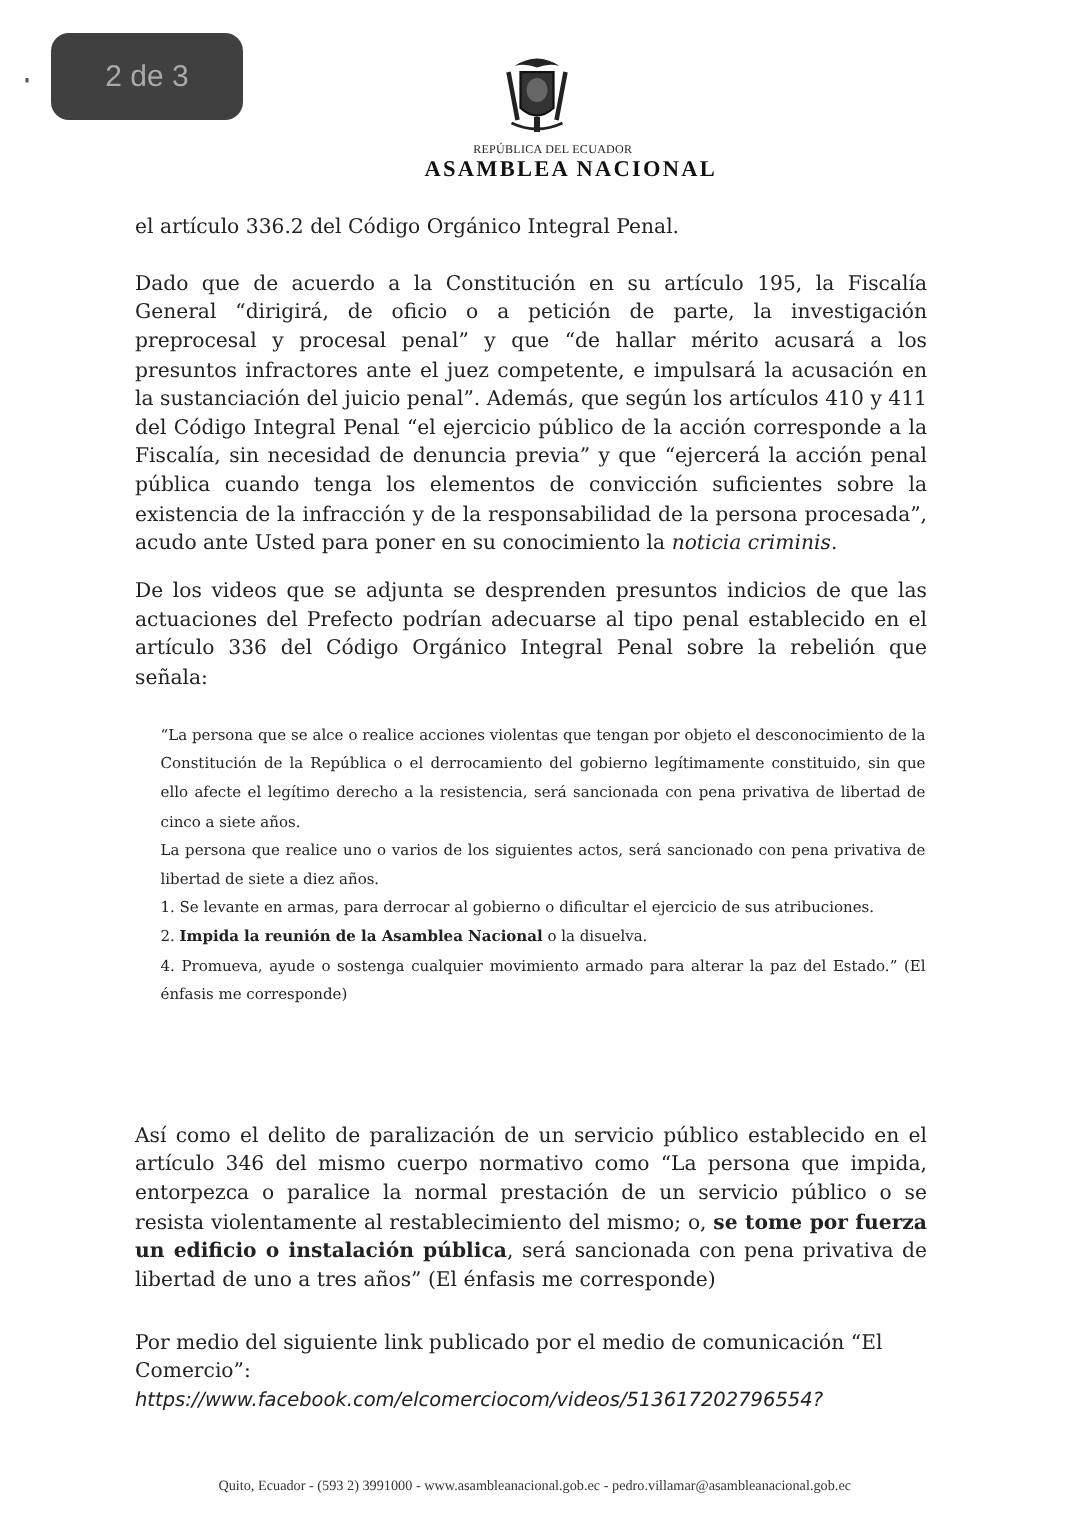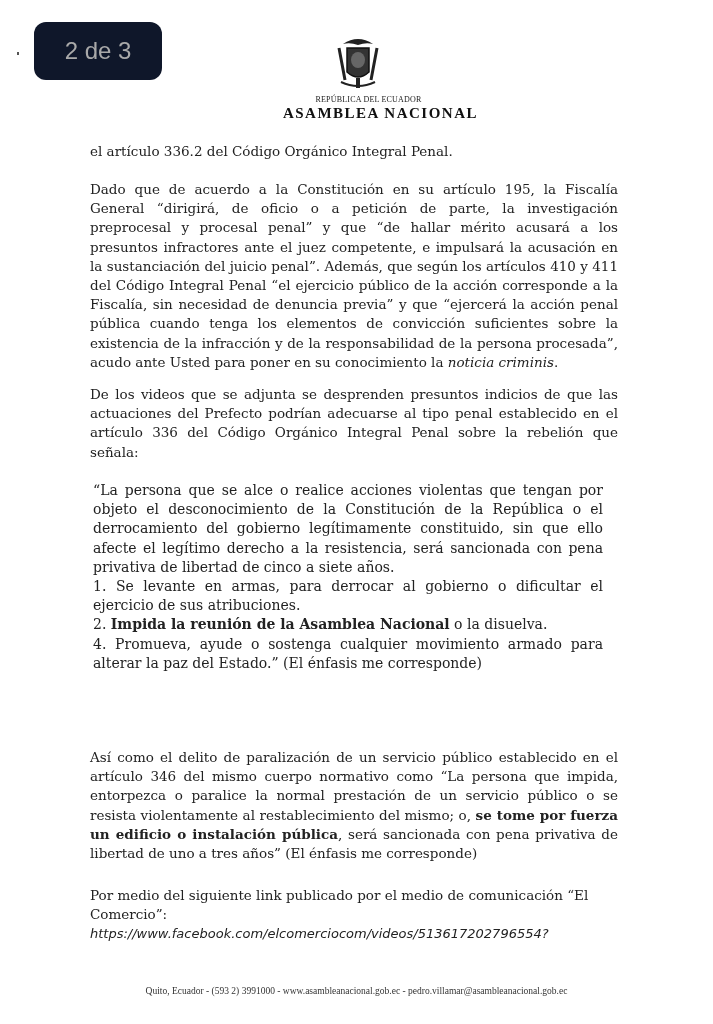--- a/index.html
+++ b/index.html
@@ -2,35 +2,35 @@
 <html><head>
 <meta charset="utf-8">
 <style>
   html, body { margin: 0; padding: 0; }
   body {
     width: 713px; height: 1024px; background: #ffffff; position: relative; overflow: hidden;
     font-family: "DejaVu Serif", "Liberation Serif", serif; color: #222;
   }
   .page-indicator {
     position: absolute; left: 34px; top: 22px; width: 128px; height: 58px;
-    background: #0f172a; border-radius: 12px;
-    font-family: "Liberation Sans", sans-serif; font-size: 24px; color: #a9a9a9;
+    background: #404040; border-radius: 12px;
+    font-family: "Liberation Sans", sans-serif; font-size: 20px; color: #a9a9a9;
     display: flex; align-items: center; justify-content: center;
   }
   .dot { position: absolute; left: 17px; top: 52px; width: 2px; height: 3px; background: #555; }
   .crest { position: absolute; left: 333px; top: 36px; width: 50px; height: 56px; }
   .republic { position: absolute; left: 12px; width: 713px; top: 95px; text-align: center;
     font-family: "Liberation Serif", serif; font-size: 8px; font-weight: normal; letter-spacing: 0.2px; color:#222; }
   .assembly { position: absolute; left: 0; width: 713px; top: 105px; text-align: center;
     font-family: "Liberation Serif", serif; font-size: 15px; font-weight: bold; letter-spacing: 1.5px; color:#111;margin-left:24px; }
   .body-text {
     position: absolute; left: 90px; width: 528px; font-size: 13.5px; line-height: 19.2px;
     text-align: justify;
   }
-  .quote { position: absolute; left: 93px; width: 510px; font-size: 14px; line-height: 19.2px; text-align: justify; }
+  .quote { position: absolute; left: 107px; width: 510px; font-size: 10px; line-height: 19.2px; text-align: justify; }
   p { margin: 0; }
   .url { font-family: "DejaVu Sans", sans-serif; font-style: italic; font-size: 13px; }
   .footer { position: absolute; left: 0; width: 713px; top: 986px; text-align: center;
     font-family: "Liberation Serif", serif; font-size: 9.5px; color: #333; }
 </style>
 </head>
 <body>
 
 <div class="dot"></div>
 <div class="page-indicator">2 de 3</div>
@@ -53,20 +53,21 @@
 <div class="body-text" style="top:180px;">
   <p><span>Dado que de acuerdo a la Constitución en su artículo 195, la Fiscalía General “dirigirá, de oficio o a petición de parte, la investigación preprocesal y procesal penal” y que “de hallar mérito acusará a los presuntos infractores ante el juez competente, e impulsará la acusación en la sustanciación del juicio penal”. Además, que según los artículos 410 y 411 del Código Integral Penal “el ejercicio público de la acción corresponde a la Fiscalía, sin necesidad de denuncia previa” y que “ejercerá la acción penal pública cuando tenga los elementos de convicción suficientes sobre la existencia de la infracción y de la responsabilidad de la persona procesada”, acudo ante Usted para poner en su conocimiento la</span> <i>noticia criminis</i><span>.</span></p>
 </div>
 
 <div class="body-text" style="top:385px;">
   <p>De los videos que se adjunta se desprenden presuntos indicios de que las actuaciones del Prefecto podrían adecuarse al tipo penal establecido en el artículo 336 del Código Orgánico Integral Penal sobre la rebelión que señala:</p>
 </div>
 
 <div class="quote" style="top:481px;">
   <p>“La persona que se alce o realice acciones violentas que tengan por objeto el desconocimiento de la Constitución de la República o el derrocamiento del gobierno legítimamente constituido, sin que ello afecte el legítimo derecho a la resistencia, será sancionada con pena privativa de libertad de cinco a siete años.</p>
+  <p>La persona que realice uno o varios de los siguientes actos, será sancionado con pena privativa de libertad de siete a diez años.</p>
   <p>1. Se levante en armas, para derrocar al gobierno o dificultar el ejercicio de sus atribuciones.</p>
   <p><span>2.</span> <b>Impida la reunión de la Asamblea Nacional</b><span> o la disuelva.</span></p>
   <p>4. Promueva, ayude o sostenga cualquier movimiento armado para alterar la paz del Estado.” (El énfasis me corresponde)</p>
 </div>
 
 <div class="body-text" style="top:748px;">
   <p><span>Así como el delito de paralización de un servicio público establecido en el artículo 346 del mismo cuerpo normativo como “La persona que impida, entorpezca o paralice la normal prestación de un servicio público o se resista violentamente al restablecimiento del mismo; o, </span><b>se tome por fuerza un edificio o instalación pública</b><span>, será sancionada con pena privativa de libertad de uno a tres años” (El énfasis me corresponde)</span></p>
 </div>
 
 <div class="body-text" style="top:886px; text-align:left;">

